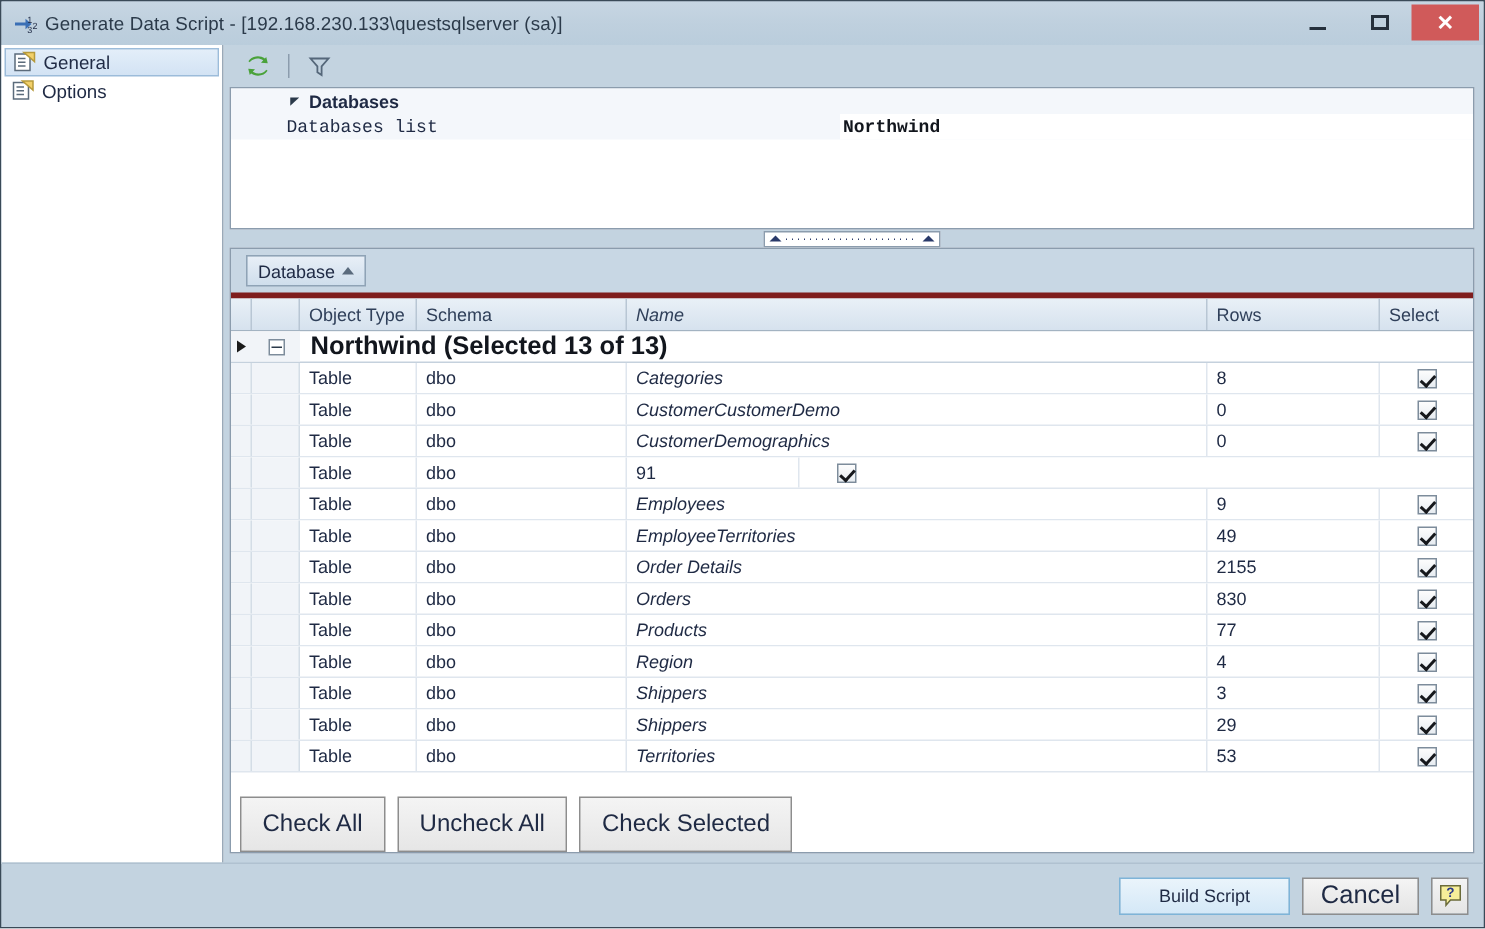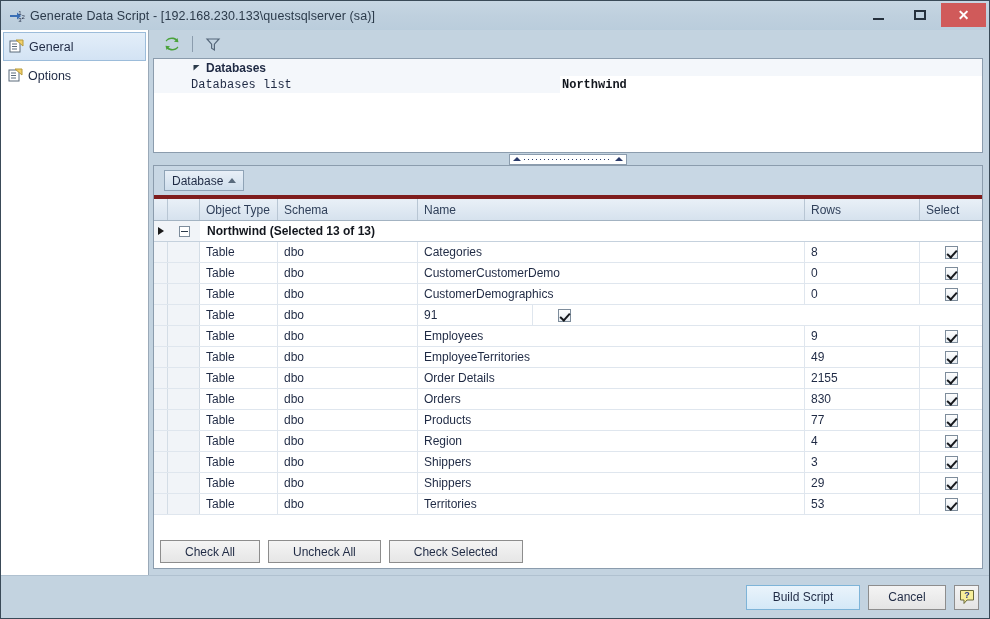--- a/index.html
+++ b/index.html
@@ -65,21 +65,21 @@
   
   #sidebar {
     width: 148px;
     flex: 0 0 148px;
     background: #ffffff;
     border-right: 1px solid #9aa9b8;
     padding-top: 2px;
     height: 546px;
   }
   .side-item {
-    height: 29px;
+    height: 19px;
     display: flex;
     align-items: center;
     padding-left: 6px;
     font-size: 12.5px;
     color: #1f2a44;
   }
   .side-item.selected {
     background: linear-gradient(to bottom, #e3eef9, #d3e3f4);
     border: 1px solid #9cbcda;
     margin: 0 2px;
@@ -240,21 +240,21 @@
     font-size: 12px;
     color: #30405a;
     border-right: 1px solid #b8c6d4;
     white-space: nowrap;
     overflow: hidden;
   }
   .col-ind   { flex: 0 0 14px; padding-left: 0; }
   .col-grp   { flex: 0 0 32px; padding-left: 0; }
   .col-type  { flex: 0 0 78px; }
   .col-schema{ flex: 0 0 140px; }
-  .col-name  { flex: 1 1 auto; }
+  .col-name  { flex: 1 1 auto; font-style: italic; }
   .col-rows  { flex: 0 0 115px; }
   .col-select{ flex: 0 0 62px; border-right: none; }
 
   .grid-rows {
     flex: 1 1 auto;
     overflow: hidden;
     background: #ffffff;
   }
   .grow {
     display: flex;
@@ -286,21 +286,21 @@
     justify-content: center;
   }
   .grow.grouprow .gcell {
     border-right: none;
   }
   .group-label {
     flex: 1 1 auto;
     display: flex;
     align-items: center;
     padding-left: 7px;
-    font-size: 12px;
+    font-size: 17px;
     font-weight: bold;
   }
   .row-arrow {
     width: 0; height: 0;
     border-top: 4px solid transparent;
     border-bottom: 4px solid transparent;
     border-left: 6px solid #1a1a1a;
   }
   .expander-box {
     width: 11px; height: 11px;
@@ -335,30 +335,30 @@
   #gridbuttons {
     flex: 0 0 34px;
     background: #ffffff;
     display: flex;
     align-items: center;
     padding-left: 6px;
     gap: 8px;
     border-top: 1px solid #ffffff;
   }
   .btn {
-    height: 23px;
+    height: 37px;
     min-width: 78px;
     background: linear-gradient(to bottom, #f4f4f4, #e6e6e6);
     border: 1px solid #8d8d8d;
     display: flex;
     align-items: center;
     justify-content: center;
-    font-size: 12px;
+    font-size: 16px;
     color: #1f2a44;
-    padding: 0 24px;
+    padding: 0 14px;
     white-space: nowrap;
   }
 
   
   #footer {
     flex: 0 0 43px;
     height: 43px;
     background: #c3d3e0;
     display: flex;
     align-items: center;
@@ -376,21 +376,21 @@
     display: flex; align-items: center; justify-content: center;
     font-size: 12px;
     color: #1f2a44;
   }
   .btn-cancel {
     height: 25px;
     width: 78px;
     background: linear-gradient(to bottom, #f4f4f4, #e4e4e4);
     border: 1px solid #8d8d8d;
     display: flex; align-items: center; justify-content: center;
-    font-size: 12px;
+    font-size: 17px;
     color: #1f2a44;
   }
   .btn-help {
     height: 25px; width: 25px;
     background: linear-gradient(to bottom, #f4f4f4, #e4e4e4);
     border: 1px solid #8d8d8d;
     display: flex; align-items: center; justify-content: center;
   }
 </style>
 </head>

